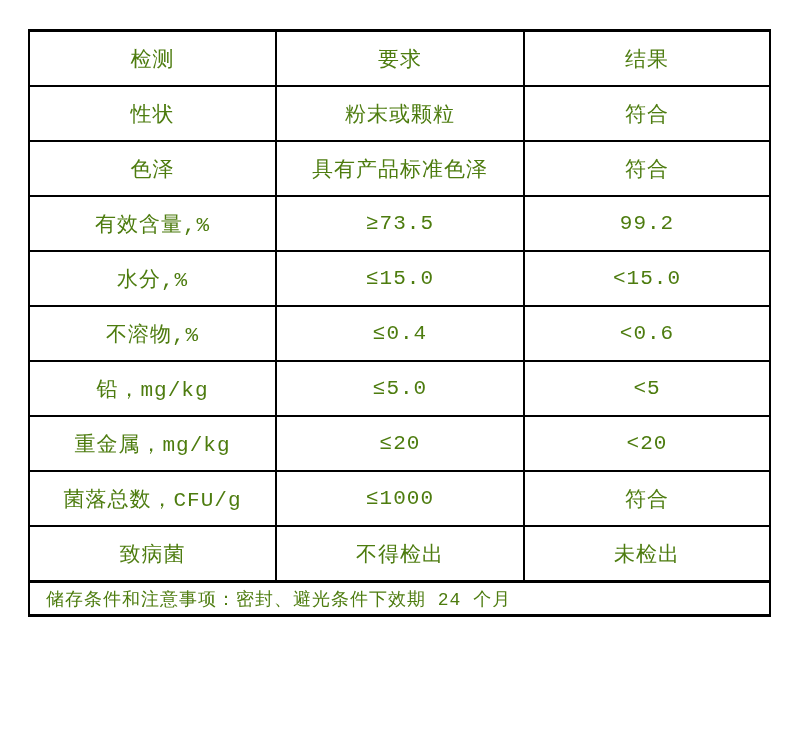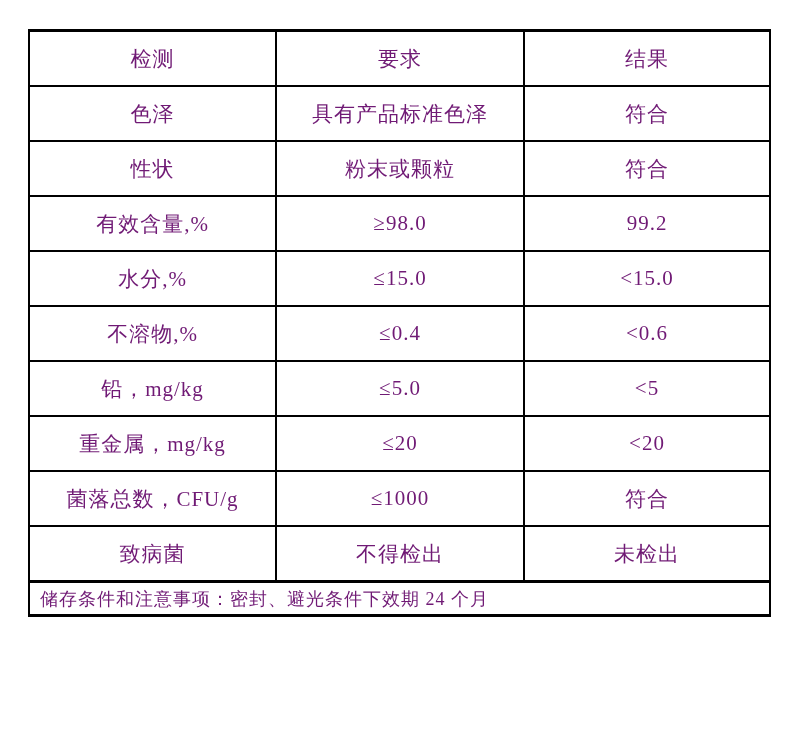--- a/index.html
+++ b/index.html
@@ -5,22 +5,22 @@
   html, body {
     margin: 0;
     padding: 0;
     background: #ffffff;
   }
   .page {
     position: relative;
     width: 800px;
     height: 750px;
     background: #ffffff;
-    font-family: Liberation Serif, serif;
-    color: #701a75;
+    font-family: Liberation Mono, monospace;
+    color: #4d7c0f;
   }
   table.spec {
     position: absolute;
     left: 28px;
     top: 29px;
     width: 741px;
     border-collapse: collapse;
     table-layout: fixed;
     border-top: 3px solid #000;
     border-bottom: 3px solid #000;
@@ -35,21 +35,21 @@
     font-weight: normal;
     letter-spacing: 1px;
     padding: 0;
     overflow: hidden;
     white-space: nowrap;
   }
   table.spec tr.footer-row td {
     height: 31px;
     text-align: left;
     font-size: 18px;
-    padding-left: 10px;
+    padding-left: 16px;
     border-top: 3px solid #000;
   }
 </style>
 </head>
 <body>
 
 <div class="page">
   <table class="spec">
     <colgroup>
       <col style="width:247px">
@@ -58,32 +58,32 @@
     </colgroup>
     <thead>
       <tr>
         <th>检测</th>
         <th>要求</th>
         <th>结果</th>
       </tr>
     </thead>
     <tbody>
       <tr>
+        <td>性状</td>
+        <td>粉末或颗粒</td>
+        <td>符合</td>
+      </tr>
+      <tr>
         <td>色泽</td>
         <td>具有产品标准色泽</td>
         <td>符合</td>
       </tr>
       <tr>
-        <td>性状</td>
-        <td>粉末或颗粒</td>
-        <td>符合</td>
-      </tr>
-      <tr>
         <td>有效含量,%</td>
-        <td>≥98.0</td>
+        <td>≥73.5</td>
         <td>99.2</td>
       </tr>
       <tr>
         <td>水分,%</td>
         <td>≤15.0</td>
         <td>&lt;15.0</td>
       </tr>
       <tr>
         <td>不溶物,%</td>
         <td>≤0.4</td>

